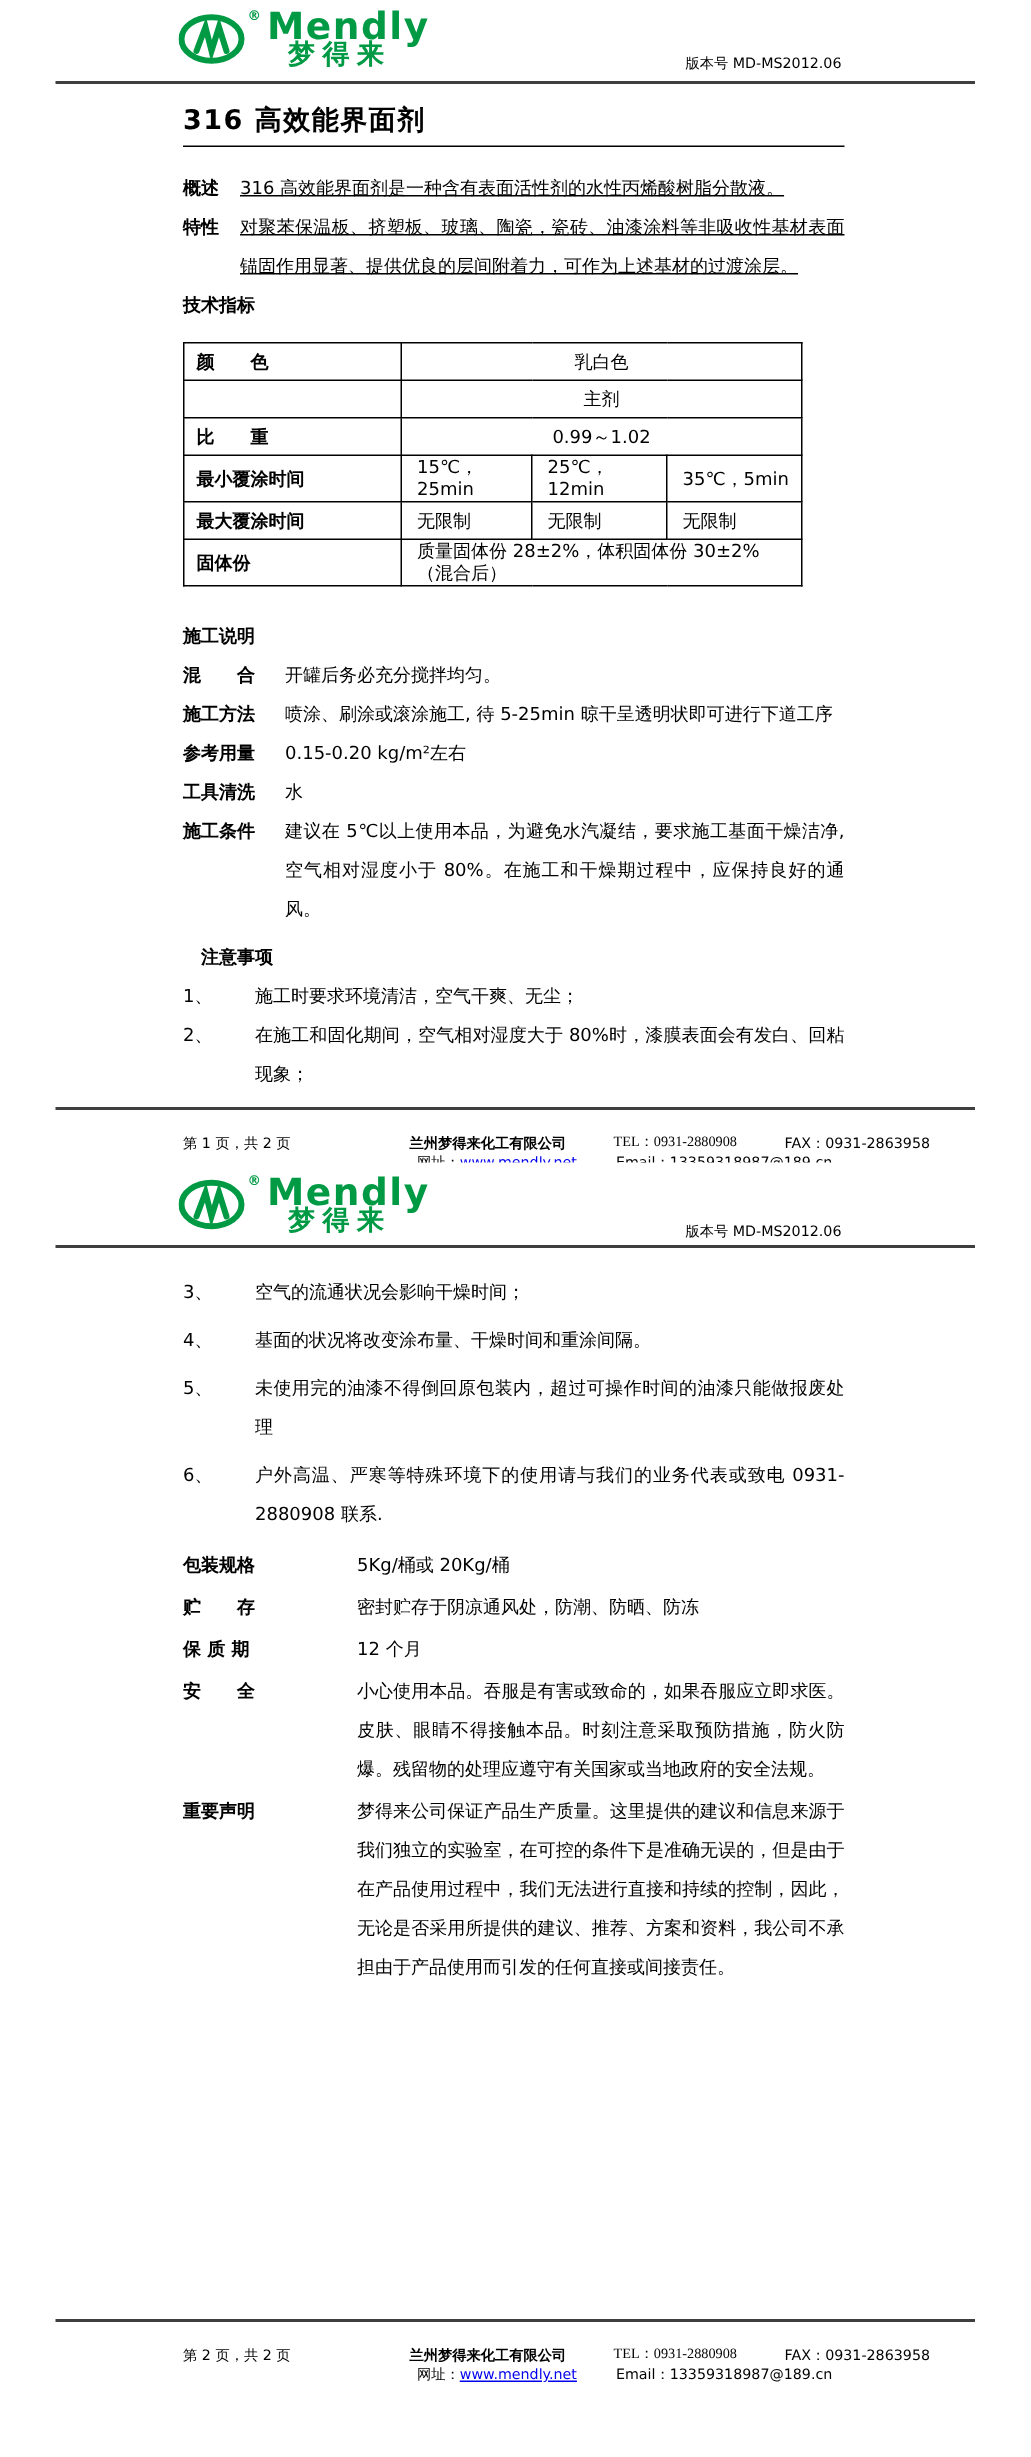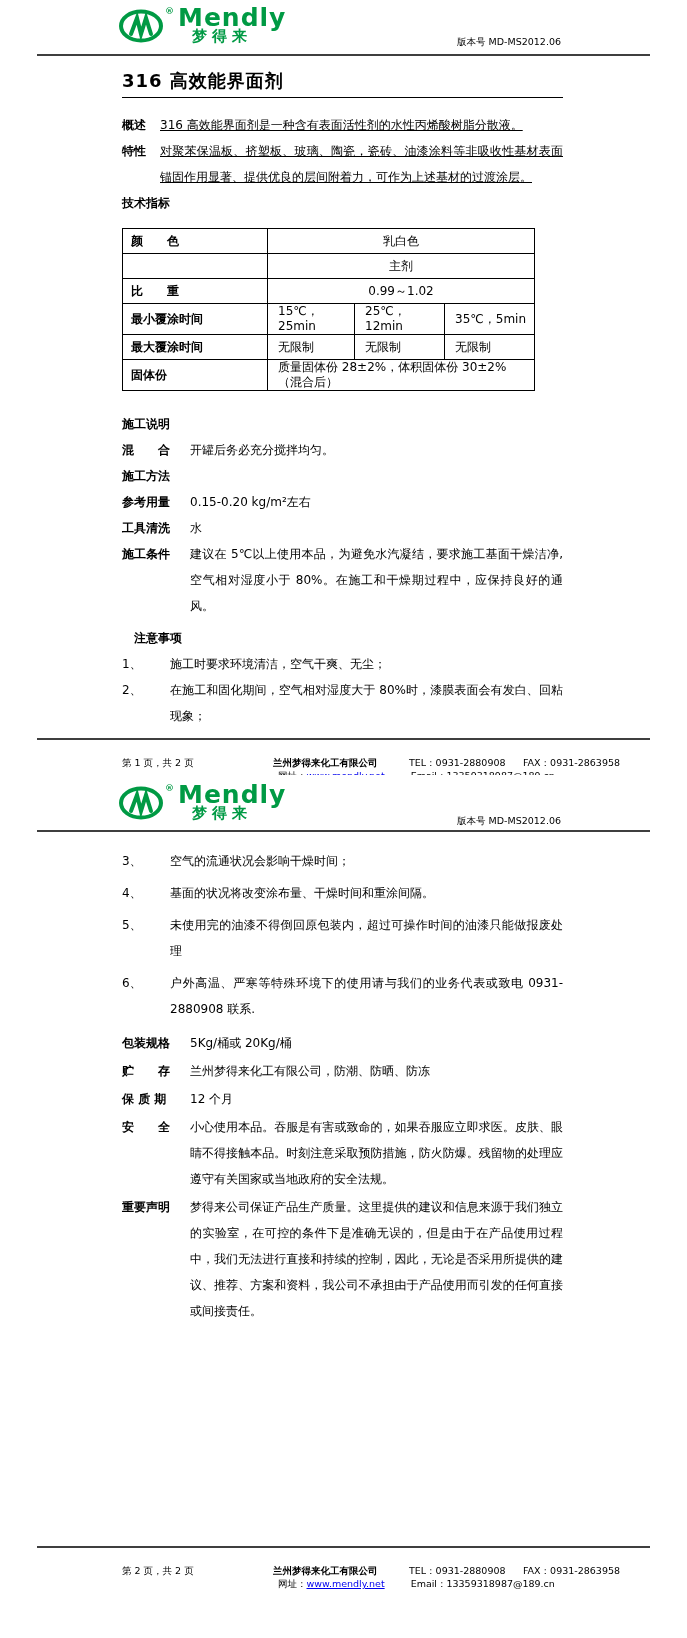--- a/index.html
+++ b/index.html
@@ -12,21 +12,21 @@
   #page1{top:0;height:775px;}
   #page2{top:775px;height:863px;}
 
   
   .logo{position:absolute;left:119px;display:flex;align-items:flex-start;}
   #page1 .logo{top:8px;} #page2 .logo{top:10px;}
   .logo svg{display:block;}
   .reg{color:#009a44;font-size:9px;font-weight:bold;position:relative;top:-2px;left:-2px;}
   .wordmark{margin-left:2px;}
   .wm-en{color:#009a44;font-weight:bold;font-size:25px;line-height:20px;letter-spacing:1px;}
-  .wm-cn{color:#009a44;font-weight:bold;font-size:15px;line-height:17px;letter-spacing:5px;margin-left:14px;}
+  .wm-cn{color:#009a44;font-weight:bold;font-size:18px;line-height:17px;letter-spacing:5px;margin-left:14px;}
   .version{position:absolute;left:0;width:561px;text-align:right;font-size:9.5px;}
   #page1 .version{top:36px;} #page2 .version{top:40px;}
   .hdr-rule{position:absolute;left:37px;width:613px;border-top:2px solid #3f3f3f;}
   #page1 .hdr-rule{top:54px;} #page2 .hdr-rule{top:55px;}
 
   
   .content{position:absolute;left:122px;width:441px;font-size:12px;line-height:26px;}
   #page1 .content{top:67px;} #page2 .content{top:73px;}
   .doc-title{font-size:18px;font-weight:bold;line-height:27px;margin:0;letter-spacing:1px;}
   .title-rule{border-bottom:1.5px solid #000;margin-top:3px;margin-bottom:14px;}
@@ -37,36 +37,36 @@
   .sec-construction{margin-top:20px;}
   .sec-notes{margin-top:6px;margin-left:12px;}
   .crow{display:flex;}
   .crow .k{font-weight:bold;flex:0 0 68px;}
   .crow .v{flex:1;text-align:justify;}
   .note{display:flex;}
   .note .num{flex:0 0 48px;}
   .note .txt{flex:1;text-align:justify;}
   #page2 .note{margin-bottom:6px;}
   #page2 .inforows{margin-top:8px;}
-  #page2 .crow{margin-bottom:2px;}
+  #page2 .crow{margin-bottom:2px;gap:48px;}
 
   
   table.spec{border-collapse:collapse;margin-top:12px;width:412px;table-layout:fixed;}
   table.spec td{border:1px solid #000;height:24px;font-size:12px;line-height:15px;padding:0 6px;vertical-align:middle;}
   table.spec td.lbl{font-weight:bold;padding-left:8px;}
   table.spec td.ctr{text-align:center;}
   table.spec td.lft{text-align:left;padding-left:10px;}
 
   
   .footer{position:absolute;left:37px;width:613px;border-top:2px solid #3f3f3f;font-size:9.5px;line-height:13px;padding-top:16px;}
   #page1 .footer{top:738px;} #page2 .footer{top:771px;}
   .f-row1{display:flex;margin-left:85px;}
   .f-page{flex:0 0 151px;}
   .f-co{flex:0 0 122px;font-weight:bold;}
-  .f-tel{flex:0 0 104px;margin-left:14px;}
+  .f-tel{flex:0 0 104px;margin-left:14px;font-family:Liberation Serif, serif;}
   .f-fax{margin-left:10px;}
   .f-row2{display:flex;margin-left:241px;}
   .f-email{margin-left:26px;}
   .lnk{color:#0000ee;text-decoration:underline;cursor:pointer;}
 </style>
 </head>
 <body>
 
 <section class="page" id="page1">
 
@@ -139,20 +139,21 @@
       </table>
 
     <div class="sec-h sec-construction">施工说明</div>
 
     <div class="crow">
       <span class="k">混　　合</span>
       <span class="v">开罐后务必充分搅拌均匀。</span>
     </div>
     <div class="crow">
       <span class="k">施工方法</span>
+      <span class="v">喷涂、刷涂或滚涂施工, 待 5-25min 晾干呈透明状即可进行下道工序</span>
     </div>
     <div class="crow">
       <span class="k">参考用量</span>
       <span class="v">0.15-0.20 kg/m²左右</span>
     </div>
     <div class="crow">
       <span class="k">工具清洗</span>
       <span class="v">水</span>
     </div>
     <div class="crow">
@@ -219,21 +220,21 @@
       <span class="txt">户外高温、严寒等特殊环境下的使用请与我们的业务代表或致电 0931-2880908 联系.</span>
     </div>
 
     <div class="inforows">
       <div class="crow">
         <span class="k">包装规格</span>
         <span class="v">5Kg/桶或 20Kg/桶</span>
       </div>
       <div class="crow">
         <span class="k">贮　　存</span>
-        <span class="v">兰州梦得来化工有限公司，防潮、防晒、防冻</span>
+        <span class="v">密封贮存于阴凉通风处，防潮、防晒、防冻</span>
       </div>
       <div class="crow">
         <span class="k">保 质 期</span>
         <span class="v">12 个月</span>
       </div>
       <div class="crow">
         <span class="k">安　　全</span>
         <span class="v">小心使用本品。吞服是有害或致命的，如果吞服应立即求医。皮肤、眼睛不得接触本品。时刻注意采取预防措施，防火防爆。残留物的处理应遵守有关国家或当地政府的安全法规。</span>
       </div>
       <div class="crow">

